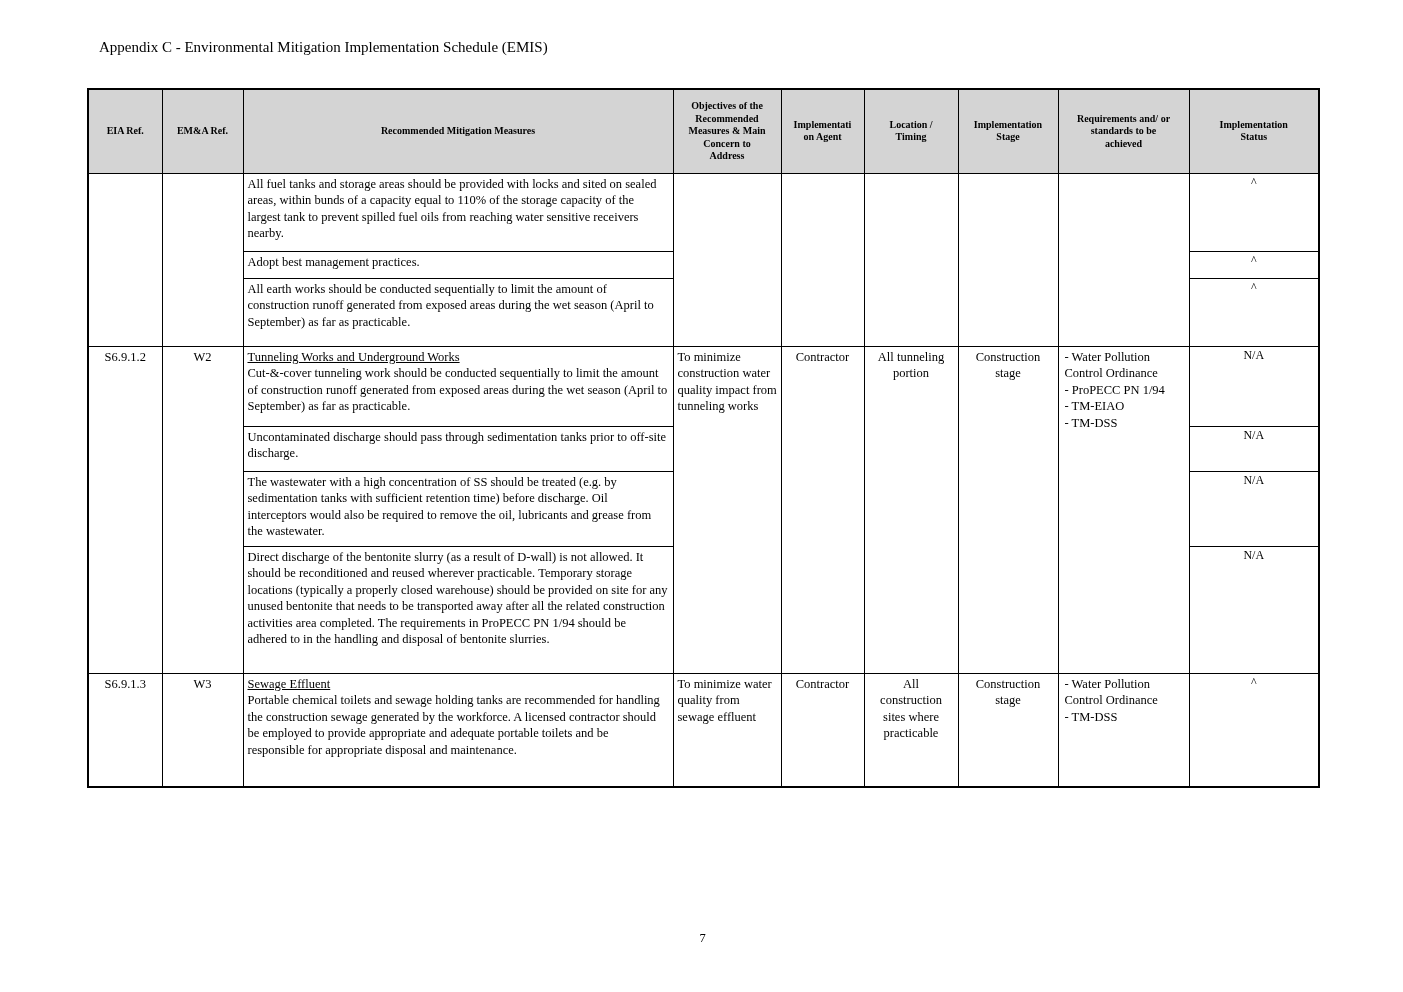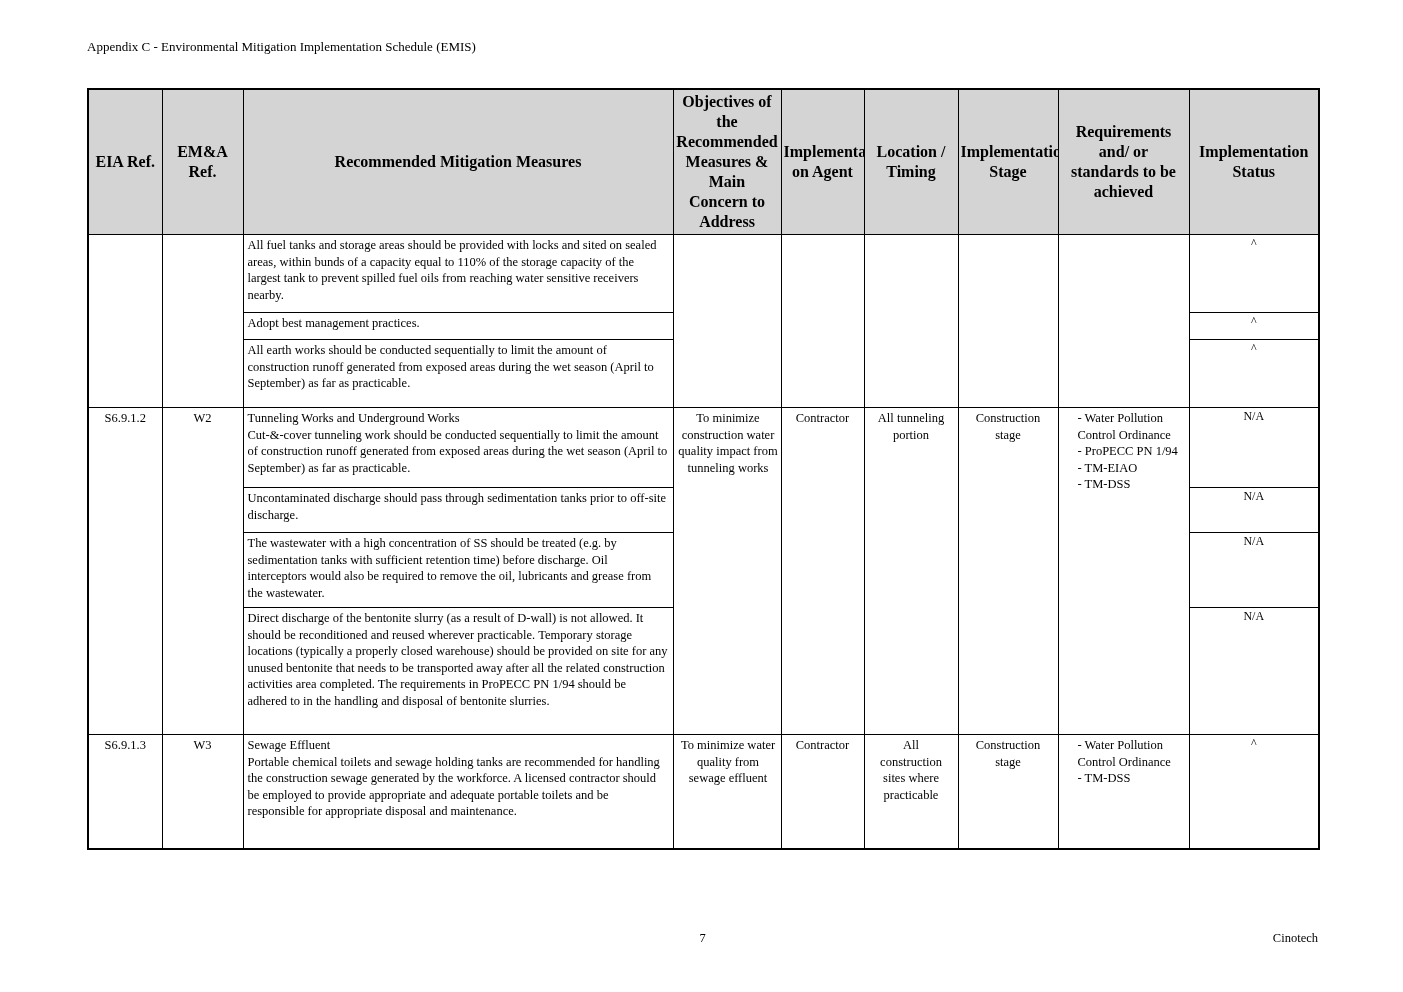--- a/index.html
+++ b/index.html
@@ -8,23 +8,23 @@
     position: relative;
     width: 1403px;
     height: 992px;
     background: #ffffff;
     font-family: "Liberation Serif", "DejaVu Serif", serif;
     color: #000000;
     overflow: hidden;
   }
   .doc-title {
     position: absolute;
-    left: 87px;
+    left: 99px;
     top: 39px;
-    font-size: 13px;
+    font-size: 15px;
   }
   table.emis {
     position: absolute;
     left: 87px;
     top: 88px;
     width: 1231px;
     border-collapse: collapse;
     table-layout: fixed;
     border: 2px solid #000;
     font-size: 12.5px;
@@ -36,30 +36,30 @@
     overflow: hidden;
   }
   table.emis thead tr { height: 84px; }
   table.emis th {
     background: #d4d4d4;
     font-weight: bold;
     text-align: center;
     vertical-align: middle;
     white-space: pre-line;
     padding: 2px 2px;
-    font-size: 16px;
+    font-size: 10px;
     line-height: 1.25;
   }
   td.m   { text-align: left; padding: 2px 4px 2px 4px; }
   td.c   { text-align: center; padding: 2px 12px; }
-  td.obj { text-align: center; padding: 2px 2px 2px 4px; }
-  td.req { text-align: left; padding: 2px 2px 2px 19px; }
+  td.obj { text-align: left; padding: 2px 2px 2px 4px; }
+  td.req { text-align: left; padding: 2px 2px 2px 6px; }
   td.st  { text-align: center; padding: 1px 2px; font-size: 12px; }
   .pre   { white-space: pre-line; }
-  .u     { }
+  .u     { text-decoration: underline; }
   td.h78  { height: 78px; }
   td.h27  { height: 27px; }
   td.h68  { height: 68px; }
   td.h80  { height: 80px; }
   td.h45  { height: 45px; }
   td.h75  { height: 75px; }
   td.h127 { height: 127px; }
   td.h110 { height: 114px; }
   .footer-page, .footer-company {
     position: absolute;
@@ -177,15 +177,14 @@
         <td class="c">All construction sites where practicable</td>
         <td class="c">Construction stage</td>
         <td class="req pre">- Water Pollution Control Ordinance
 - TM-DSS</td>
         <td class="st">^</td>
       </tr>
     </tbody>
   </table>
 
   <div class="footer-page">7</div>
-  <div class="footer-company">Cinotech</div>
 
 </div>
 
 </body></html>

